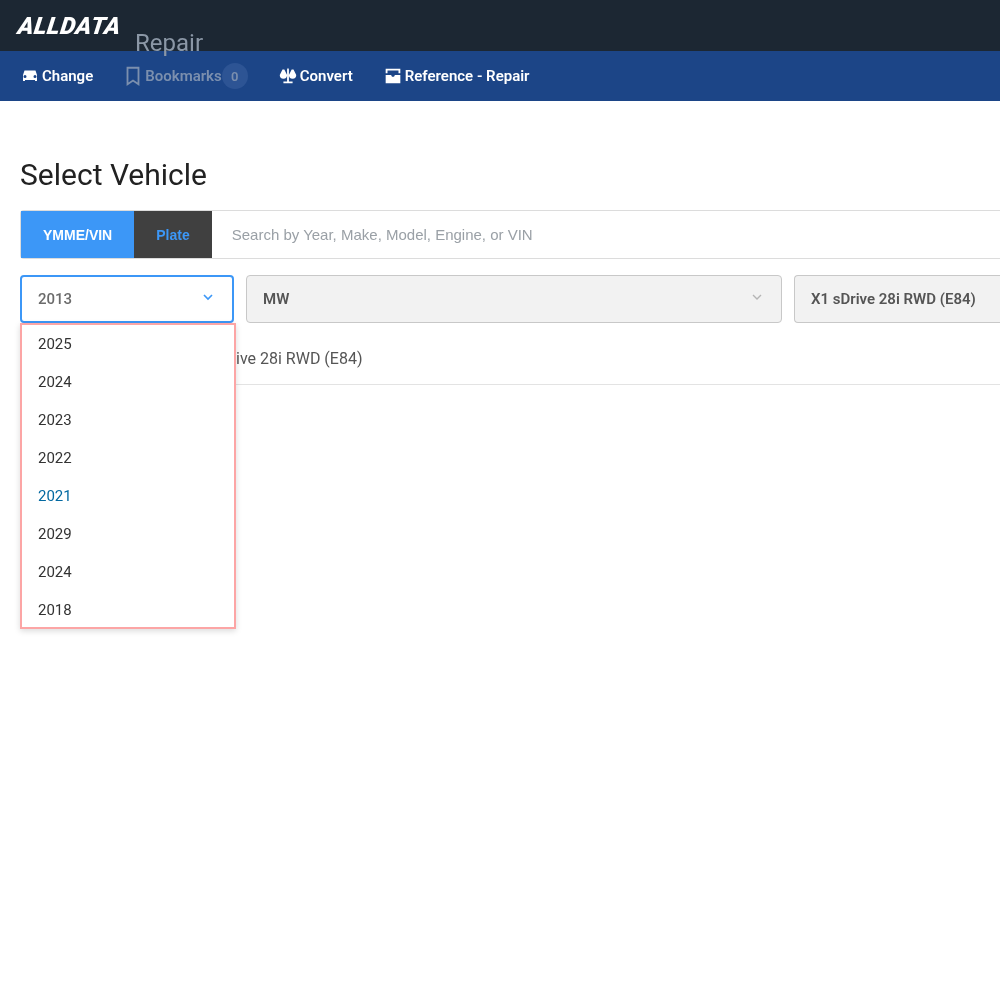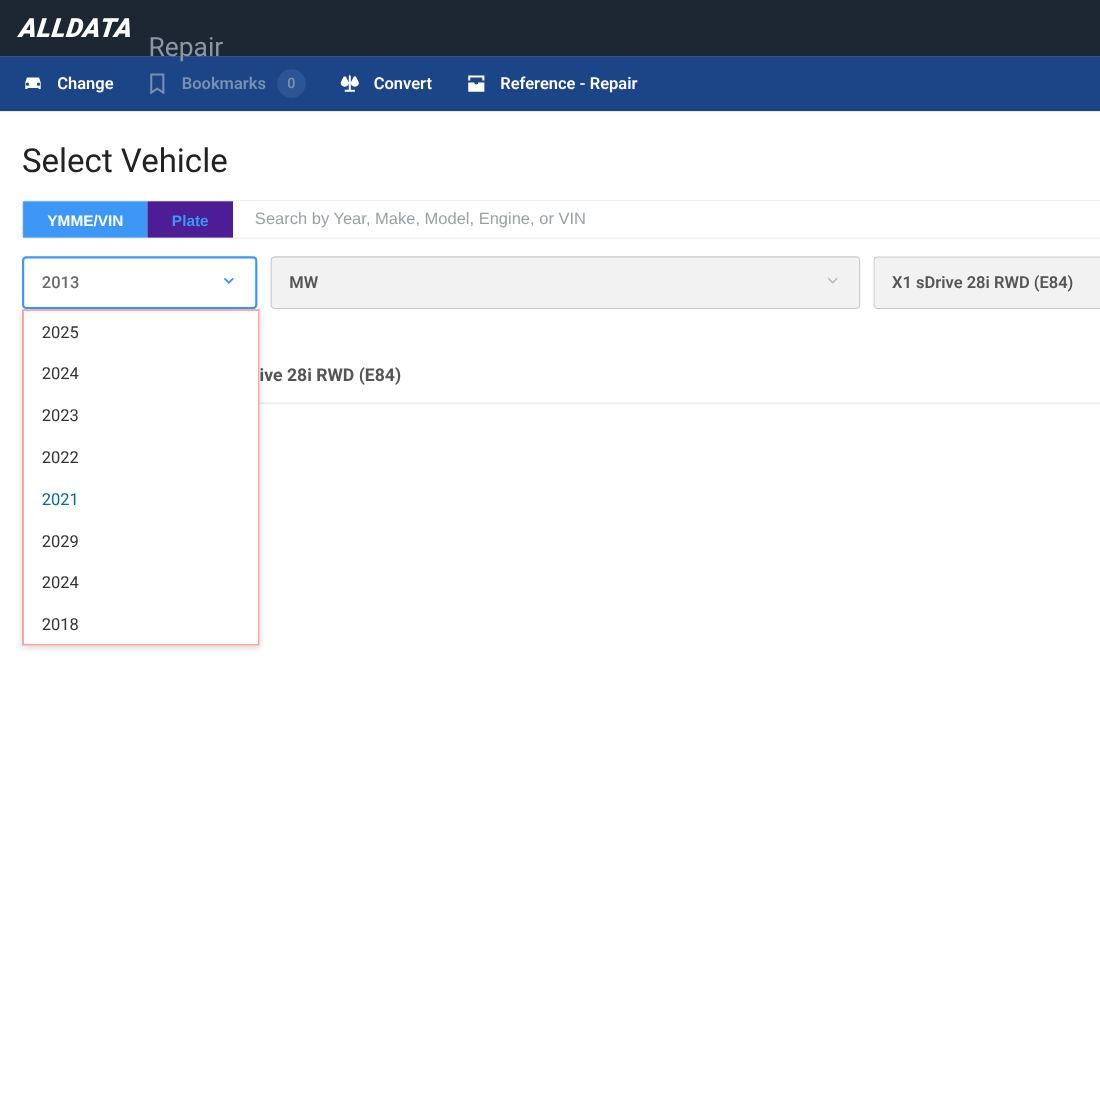--- a/index.html
+++ b/index.html
@@ -38,21 +38,21 @@
     background: #1c4587;
     height: 50px;
     display: flex;
     align-items: center;
     padding: 0 18px;
     gap: 28px;
   }
   .nav-item {
     display: flex;
     align-items: center;
-    gap: 10px;
+    gap: 0;
     color: #fff;
     font-size: 15px;
     font-weight: 600;
     cursor: pointer;
   }
   .nav-item.muted { color: #7b8fae; }
   .nav-icon { width: 24px; height: 24px; display:flex; align-items:center; justify-content:center; }
   .badge {
     background: #2d5494;
     color: #7b8fae;
@@ -63,40 +63,41 @@
     font-weight:600;
   }
   .page {
     padding: 28px 0 0 20px;
   }
   .page-title {
     font-size: 30px;
     font-weight: 400;
     color: #222;
     margin-bottom: 18px;
+    margin-top: 28px;
   }
   .search-row {
     display: flex;
     border: 1px solid #dcdcdc;
     border-right: none;
     border-radius: 4px 0 0 4px;
     overflow: visible;
     width: 980px;
   }
   .tab-btn {
-    height: 33px;
+    height: 47px;
     padding: 0 22px;
     font-size: 14px;
     font-weight: 600;
     border: none;
     cursor: pointer;
     display:flex; align-items:center;
   }
   .tab-btn.active { background: #3c97f7; color: #fff; }
-  .tab-btn.inactive { background: #4c1d95; color: #3c97f7; }
+  .tab-btn.inactive { background: #404040; color: #3c97f7; }
   .search-input {
     flex: 1;
     border: none;
     padding: 0 20px;
     font-size: 15px;
     color: #333;
     outline: none;
   }
   .search-input::placeholder { color: #9aa0a6; }
   .selector-row {
@@ -152,24 +153,24 @@
     display: block; height: 17px; background: #f1f1f1;
   }
   .dropdown-item {
     padding: 10px 16px;
     font-size: 15px;
     color: #333;
     cursor: pointer;
   }
   .dropdown-item.highlight { color: #0369a1; }
   .breadcrumb-row {
-    margin-top: 50px;
+    margin-top: 26px;
     padding-left: 216px;
     font-size: 16px;
-    font-weight: 700;
+    font-weight: 400;
     color: #555;
   }
   .divider {
     border-top: 1px solid #e3e3e3;
     margin-top: 16px;
     width: 980px;
   }
   .wrap-rel { position: relative; }
 </style>
 </head>

